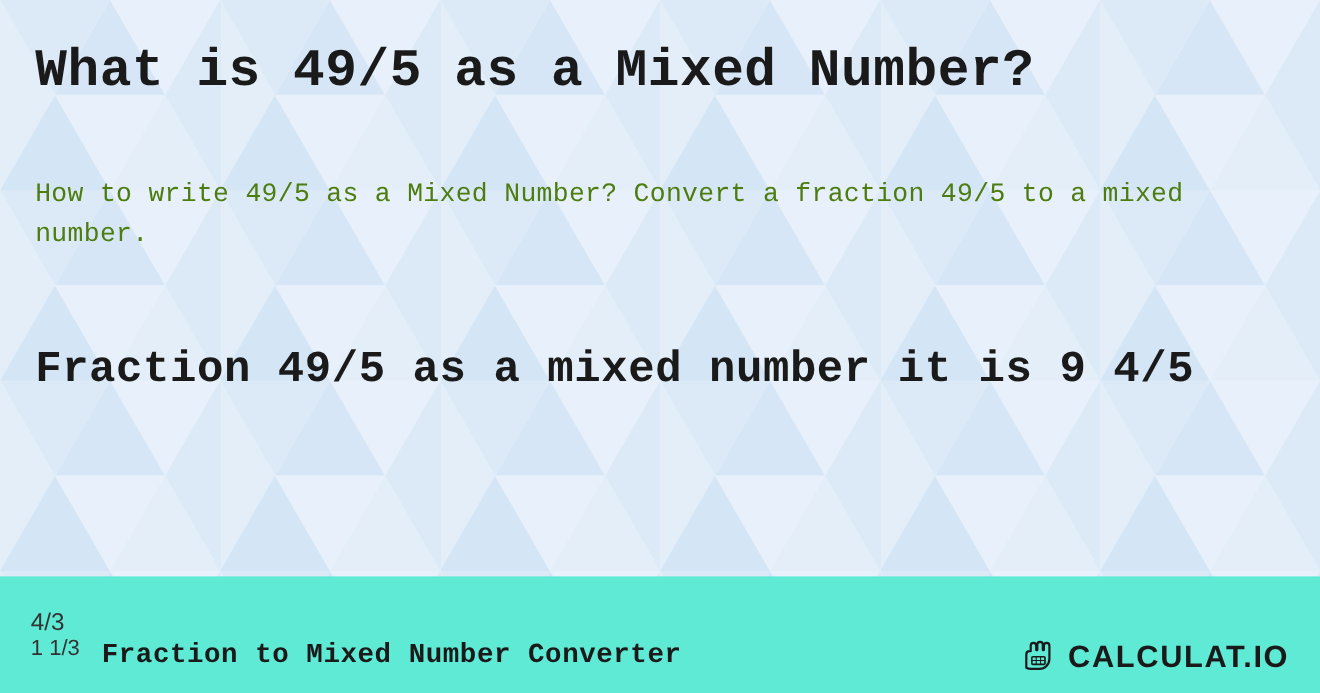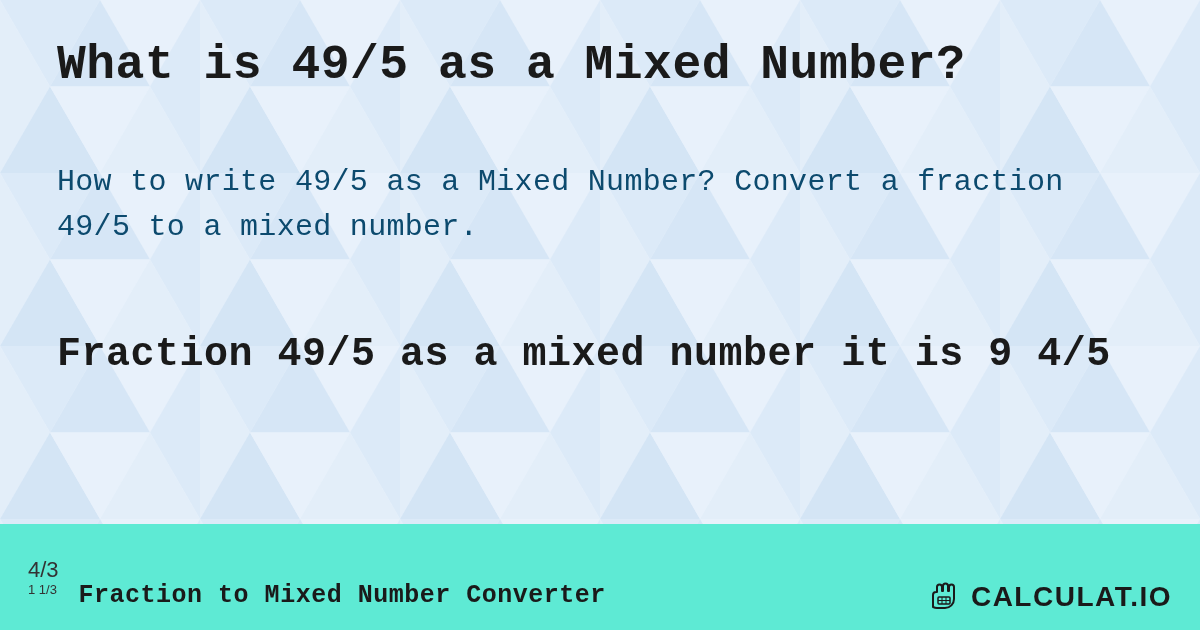--- a/index.html
+++ b/index.html
@@ -26,34 +26,33 @@
     height: 100%;
     z-index: 0;
     opacity: 0.55;
   }
   
   .content {
     position: relative;
     z-index: 1;
     padding: 38px 32px 0 32px;
     height: 100%;
-    margin-left: 25px;
   }
   
   .main-heading {
     font-size: 48px;
     font-weight: bold;
     color: #1a1a1a;
     margin-bottom: 68px;
     letter-spacing: 0.5px;
   }
   
   .description {
-    font-size: 30px;
-    color: #0c4a6e;
+    font-size: 24px;
+    color: #4d7c0f;
     line-height: 1.5;
     margin-bottom: 82px;
     max-width: 1050px;
     font-weight: 500;
     letter-spacing: 0.3px;
   }
   
   .answer {
     font-size: 40px;
     font-weight: bold;
@@ -88,21 +87,21 @@
     color: #333;
     line-height: 1;
   }
   
   .fraction-top {
     font-size: 22px;
     font-weight: 500;
   }
   
   .fraction-bottom {
-    font-size: 13px;
+    font-size: 20px;
     font-weight: 500;
     margin-top: 2px;
     text-align: right;
   }
   
   .footer-title {
     font-size: 25px;
     font-weight: bold;
     color: #1a1a1a;
     font-family: 'Courier New', Courier, monospace;

